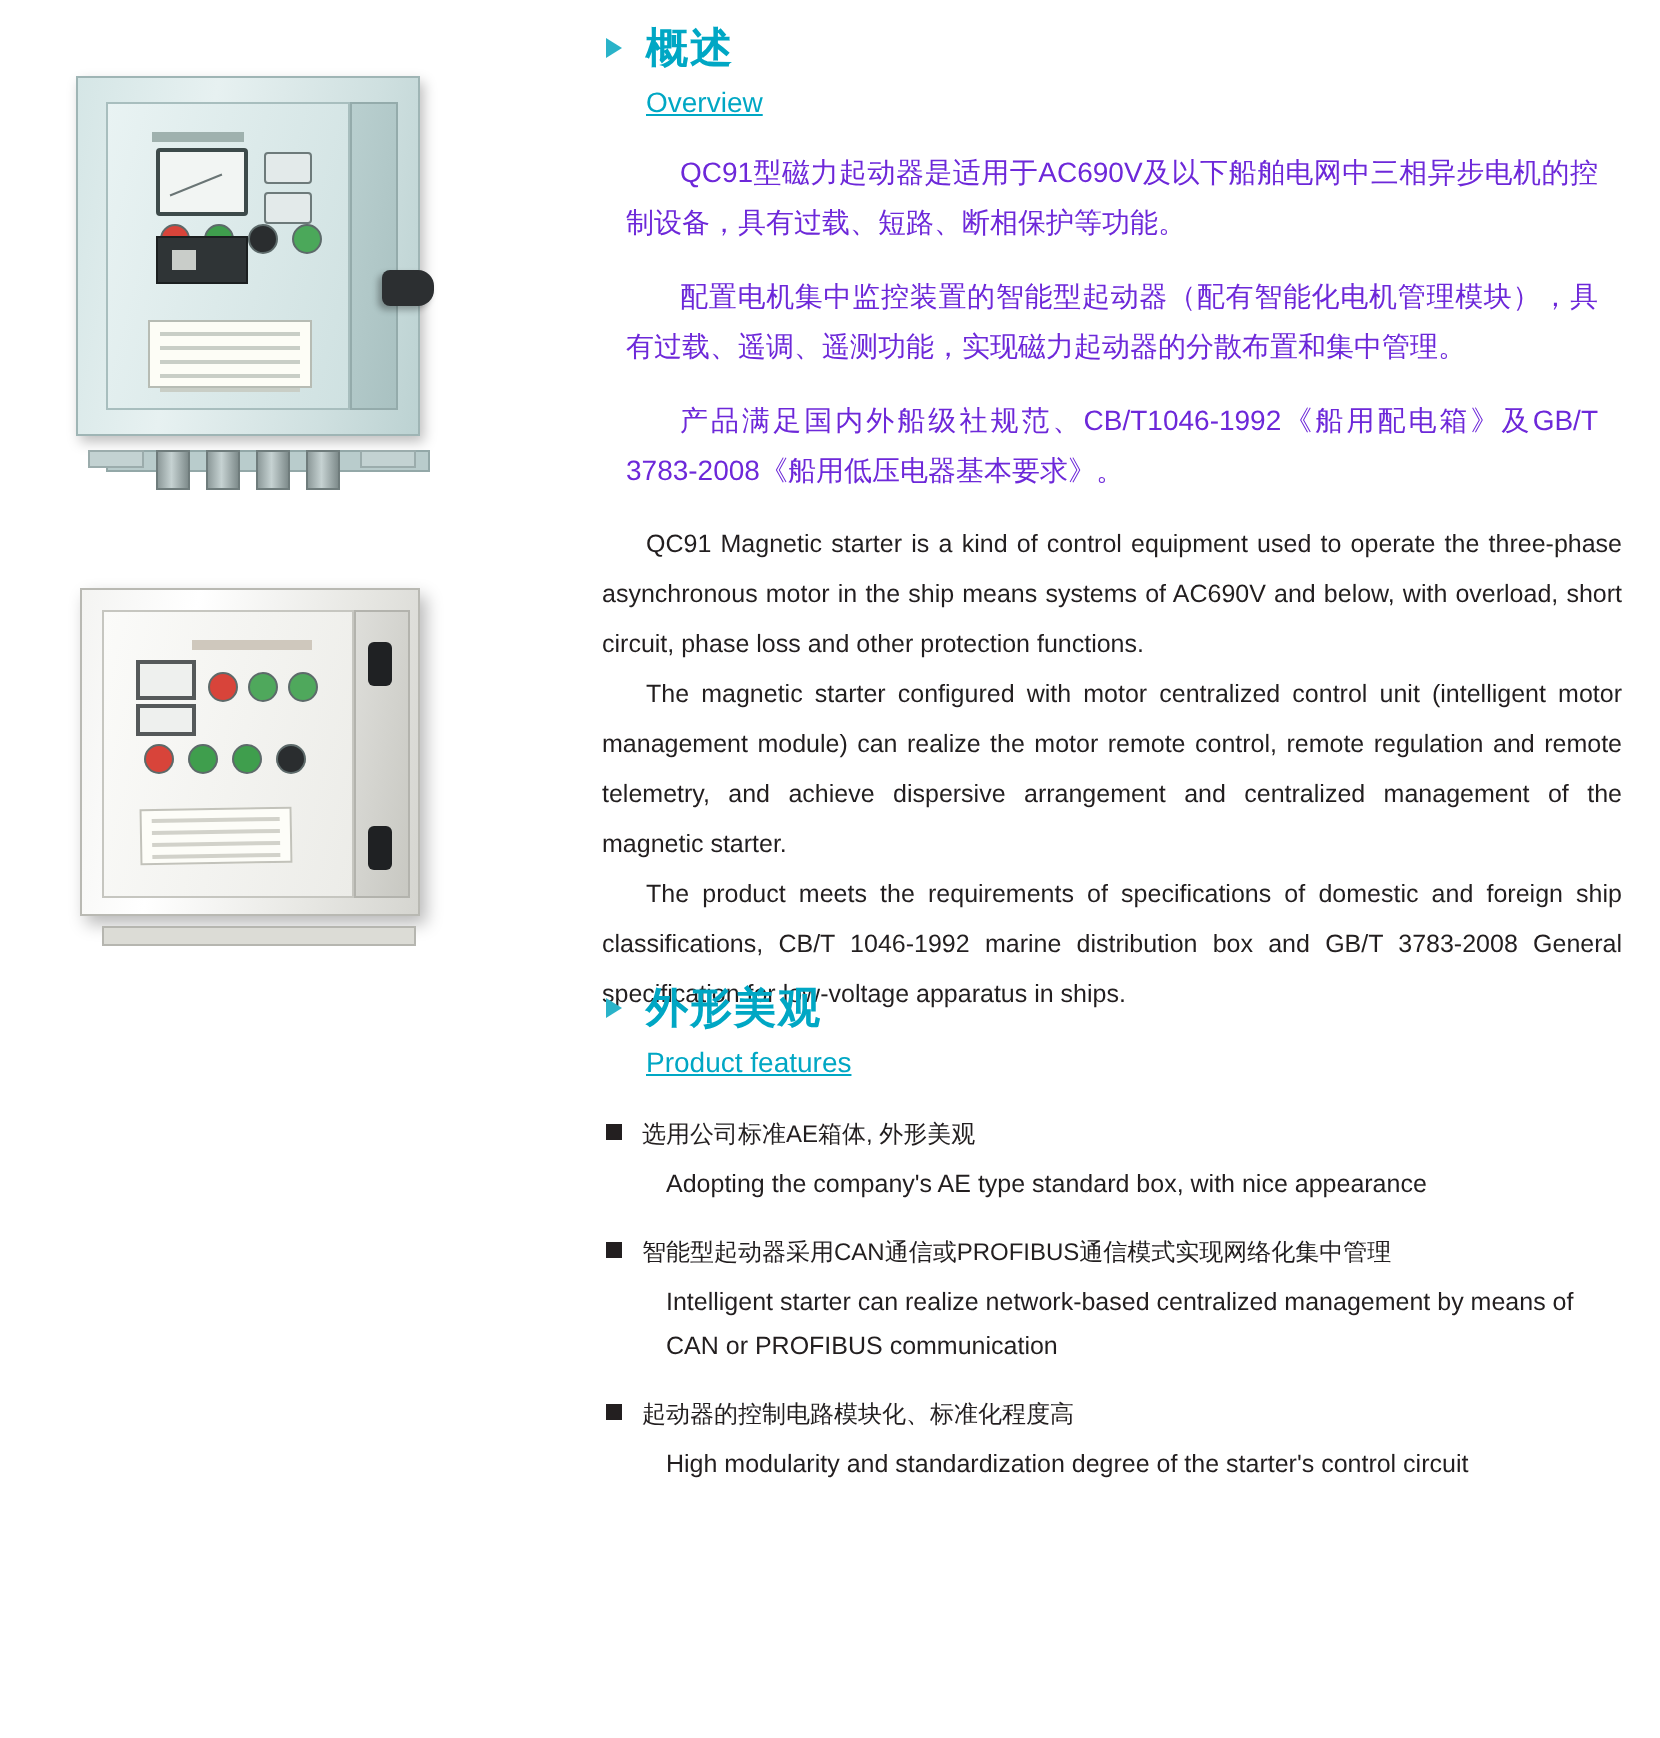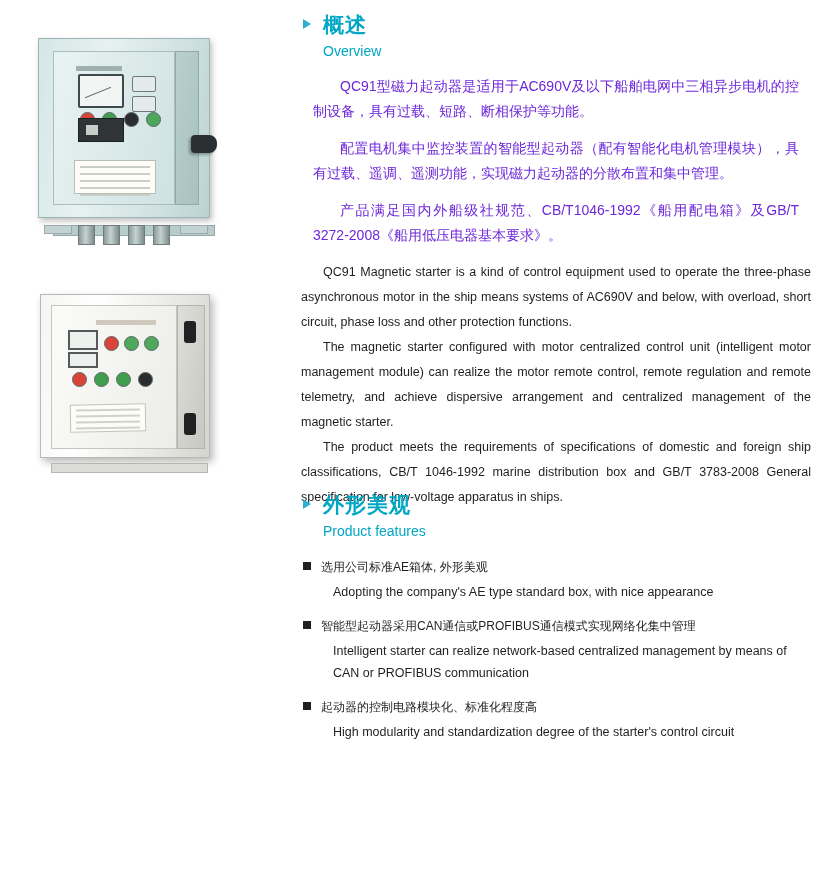--- a/index.html
+++ b/index.html
@@ -305,20 +305,21 @@
     color: #00a7c4;
     letter-spacing: 1px;
     line-height: 26px;
   }
   .h-en {
     font-size: 14px;
     color: #00a7c4;
     line-height: 22px;
     margin-top: 2px;
     padding-left: 22px;
+    text-decoration: underline;
   }
 
   .p-cn {
     font-size: 14px;
     line-height: 25px;
     color: #6d28d9;
     text-align: justify;
     text-justify: inter-ideograph;
     margin: 12px;
   }
@@ -452,21 +453,21 @@
     <div class="block-overview">
       <div class="section-head">
         <span class="tri"></span>
         <span class="h-cn">概述</span>
       </div>
       <div class="h-en">Overview</div>
 
       <div class="cn-group">
         <p class="p-cn indent">QC91型磁力起动器是适用于AC690V及以下船舶电网中三相异步电机的控制设备，具有过载、短路、断相保护等功能。</p>
         <p class="p-cn indent">配置电机集中监控装置的智能型起动器（配有智能化电机管理模块），具有过载、遥调、遥测功能，实现磁力起动器的分散布置和集中管理。</p>
-        <p class="p-cn indent">产品满足国内外船级社规范、CB/T1046-1992《船用配电箱》及GB/T 3272-2008《船用低压电器基本要求》。</p>
+        <p class="p-cn indent">产品满足国内外船级社规范、CB/T1046-1992《船用配电箱》及GB/T 3783-2008《船用低压电器基本要求》。</p>
       </div>
 
       <div class="en-group">
         <p class="p-en indent">QC91 Magnetic starter is a kind of control equipment used to operate the three-phase asynchronous motor in the ship means systems of AC690V and below, with overload, short circuit, phase loss and other protection functions.</p>
         <p class="p-en indent">The magnetic starter configured with motor centralized control unit (intelligent motor management module) can realize the motor remote control, remote regulation and remote telemetry, and achieve dispersive arrangement and centralized management of the magnetic starter.</p>
         <p class="p-en indent">The product meets the requirements of specifications of domestic and foreign ship classifications, CB/T 1046-1992 marine distribution box and GB/T 3783-2008 General specification for low-voltage apparatus in ships.</p>
       </div>
     </div>
 
     <div class="block-features">

